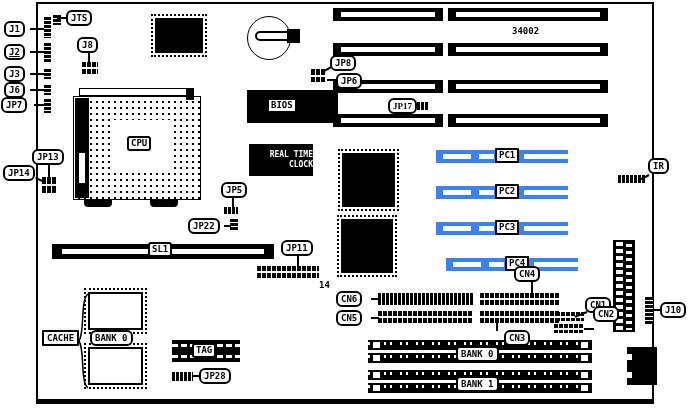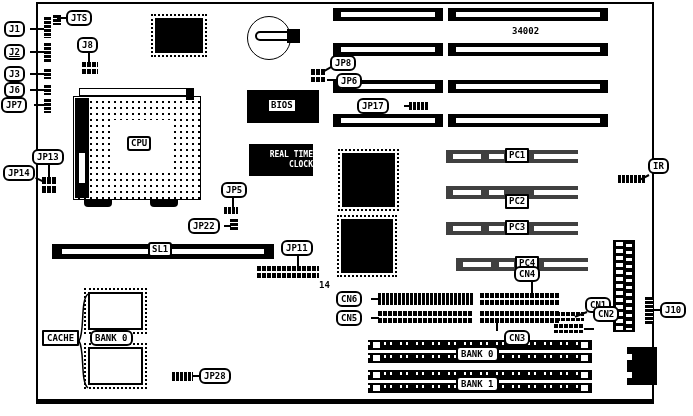--- a/index.html
+++ b/index.html
@@ -18,21 +18,21 @@
   
   .boxlabel{position:absolute;background:#fff;border:2px solid #000;border-radius:3px;
     font-size:9px;font-weight:bold;line-height:11px;padding:0 2px;white-space:nowrap;z-index:6;}
   
   .chip{position:absolute;background:#000;}
   .qfp{position:absolute;background:#000;outline:2px dotted #000;outline-offset:2px;}
   .plcc{position:absolute;background:#fff;border:2px solid #000;outline:2px dotted #000;outline-offset:2px;box-sizing:border-box;}
   
   .isa{position:absolute;background:#000;height:13px;}
   .isa .stripe{position:absolute;left:8px;right:8px;top:4px;height:5px;background:#fff;}
-  .pci{position:absolute;background:#404040;left:446px;width:132px;height:13px;}
+  .pci{position:absolute;background:#3b82f6;left:436px;width:132px;height:13px;}
   .pci .s{position:absolute;top:4px;height:5px;background:#fff;}
   
   .ticks-h{position:absolute;background-color:#000;
     background-image:repeating-linear-gradient(90deg,transparent 0 3px,#fff 3px 4px);}
   .ticks-v{position:absolute;background-color:#000;
     background-image:repeating-linear-gradient(180deg,transparent 0 3px,#fff 3px 4px);}
   .grid{position:absolute;background-color:#000;
     background-image:linear-gradient(#fff,#fff),repeating-linear-gradient(90deg,transparent 0 4px,#fff 4px 5px);
     background-size:100% 2px,100% 100%;background-position:0 center,0 0;background-repeat:no-repeat,repeat;}
   
@@ -92,21 +92,21 @@
     </div>
 
   <div class="txt" style="left:512px;top:26px;">34002</div>
 
   <div class="abs" style="left:247px;top:16px;width:42px;height:42px;border:1px solid #000;border-radius:50%;background:#fff;"></div>
   <div class="abs" style="left:255px;top:31px;width:34px;height:10px;border:2px solid #000;border-radius:6px 0 0 6px;background:#fff;box-sizing:border-box;"></div>
   <div class="abs" style="left:287px;top:29px;width:13px;height:14px;background:#000;"></div>
 
   <div class="qfp" style="left:155px;top:18px;width:48px;height:35px;"></div>
 
-  <div class="chip" style="left:247px;top:90px;width:72px;height:33px;">
+  <div class="chip" style="left:247px;top:90px;width:91px;height:33px;">
     <div class="boxlabel" style="left:20px;top:8px;border-radius:1px;">BIOS</div>
   </div>
 
   <div class="chip" style="left:249px;top:144px;width:64px;height:32px;text-align:right;">
     <div style="color:#fff;font-size:8px;font-weight:bold;line-height:10px;padding-top:6px;">
       <div>REAL TIME</div>
       <div>CLOCK</div>
     </div>
   </div>
 
@@ -179,21 +179,21 @@
   <div class="callout" style="left:3px;top:165px;">JP14</div>
 
   <div class="grid" style="left:311px;top:69px;width:15px;height:13px;"></div>
   <div class="ld" style="left:324px;top:70px;width:9px;transform:rotate(-30deg);"></div>
   <div class="callout" style="left:330px;top:55px;">JP8</div>
   <div class="ld" style="left:327px;top:79px;width:10px;"></div>
   <div class="callout" style="left:336px;top:73px;">JP6</div>
 
   <div class="ticks-h" style="left:409px;top:102px;width:20px;height:8px;"></div>
   <div class="ld" style="left:404px;top:105px;width:6px;"></div>
-  <div class="callout" style="left:357px;top:98px;">JP17</div>
+  <div class="callout" style="left:388px;top:98px;font-family:Liberation Serif, serif;">JP17</div>
 
   <div class="ticks-h" style="left:224px;top:207px;width:14px;height:7px;"></div>
   <div class="ld v" style="left:232px;top:198px;height:9px;"></div>
   <div class="callout" style="left:221px;top:182px;">JP5</div>
   <div class="ticks-v" style="left:230px;top:219px;width:8px;height:12px;"></div>
   <div class="ld" style="left:224px;top:225px;width:7px;"></div>
   <div class="callout" style="left:188px;top:218px;">JP22</div>
 
   <div class="abs" style="left:52px;top:244px;width:222px;height:15px;background:#000;">
     <div class="abs" style="left:10px;right:10px;top:5px;height:5px;background:#fff;"></div>
@@ -206,20 +206,23 @@
   <div class="txt" style="left:319px;top:280px;">14</div>
 
   <div class="plcc" style="left:88px;top:292px;width:55px;height:38px;"></div>
   <div class="plcc" style="left:88px;top:347px;width:55px;height:38px;"></div>
   <svg class="abs" style="left:77px;top:292px;" width="12" height="98">
     <path d="M11,2 C3,8 8,40 2,49 C8,58 3,90 11,96" stroke="#000" stroke-width="1.5" fill="none"></path>
   </svg>
   <div class="callout" style="left:90px;top:330px;">BANK 0</div>
   <div class="callout sq" style="left:42px;top:330px;">CACHE</div>
 
+  <div class="tag-chip">
+    <div class="boxlabel" style="left:20px;top:3px;">TAG</div>
+  </div>
 
   <div class="ticks-h" style="left:172px;top:372px;width:21px;height:9px;"></div>
   <div class="ld" style="left:192px;top:375px;width:8px;"></div>
   <div class="callout" style="left:199px;top:368px;">JP28</div>
 
   <div class="ticks-h" style="left:378px;top:293px;width:95px;height:12px;"></div>
   <div class="grid" style="left:480px;top:293px;width:80px;height:12px;"></div>
   <div class="grid" style="left:378px;top:311px;width:95px;height:12px;"></div>
   <div class="grid" style="left:480px;top:311px;width:80px;height:12px;"></div>
 
@@ -250,21 +253,21 @@
   <div class="pci" style="top:150px;">
     <div class="s" style="left:7px;width:28px;"></div>
       <div class="s" style="left:43px;width:15px;"></div>
       <div class="s" style="left:88px;width:50px;"></div>
     <div class="boxlabel sq" style="left:59px;top:-2px;border-radius:1px;">PC1</div>
   </div>
   <div class="pci" style="top:186px;">
     <div class="s" style="left:7px;width:28px;"></div>
       <div class="s" style="left:43px;width:15px;"></div>
       <div class="s" style="left:88px;width:50px;"></div>
-    <div class="boxlabel sq" style="left:59px;top:-2px;border-radius:1px;margin-top:10px;">PC2</div>
+    <div class="boxlabel sq" style="left:59px;top:-2px;border-radius:1px;">PC2</div>
   </div>
   <div class="pci" style="top:222px;">
     <div class="s" style="left:7px;width:28px;"></div>
       <div class="s" style="left:43px;width:15px;"></div>
       <div class="s" style="left:88px;width:50px;"></div>
     <div class="boxlabel sq" style="left:59px;top:-2px;border-radius:1px;">PC3</div>
   </div>
   <div class="pci" style="top:258px;margin-left:10px;">
     <div class="s" style="left:7px;width:28px;"></div>
       <div class="s" style="left:43px;width:15px;"></div>

